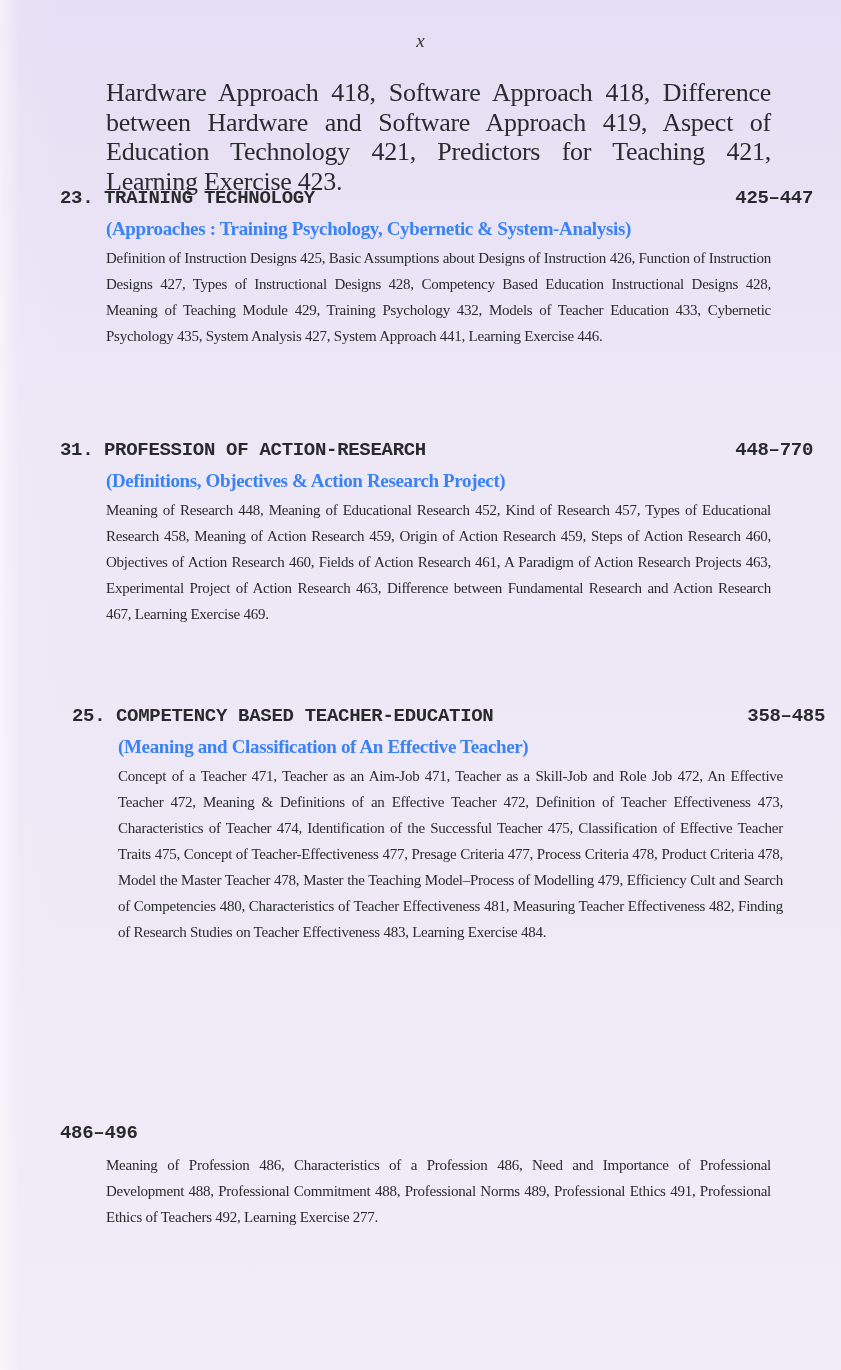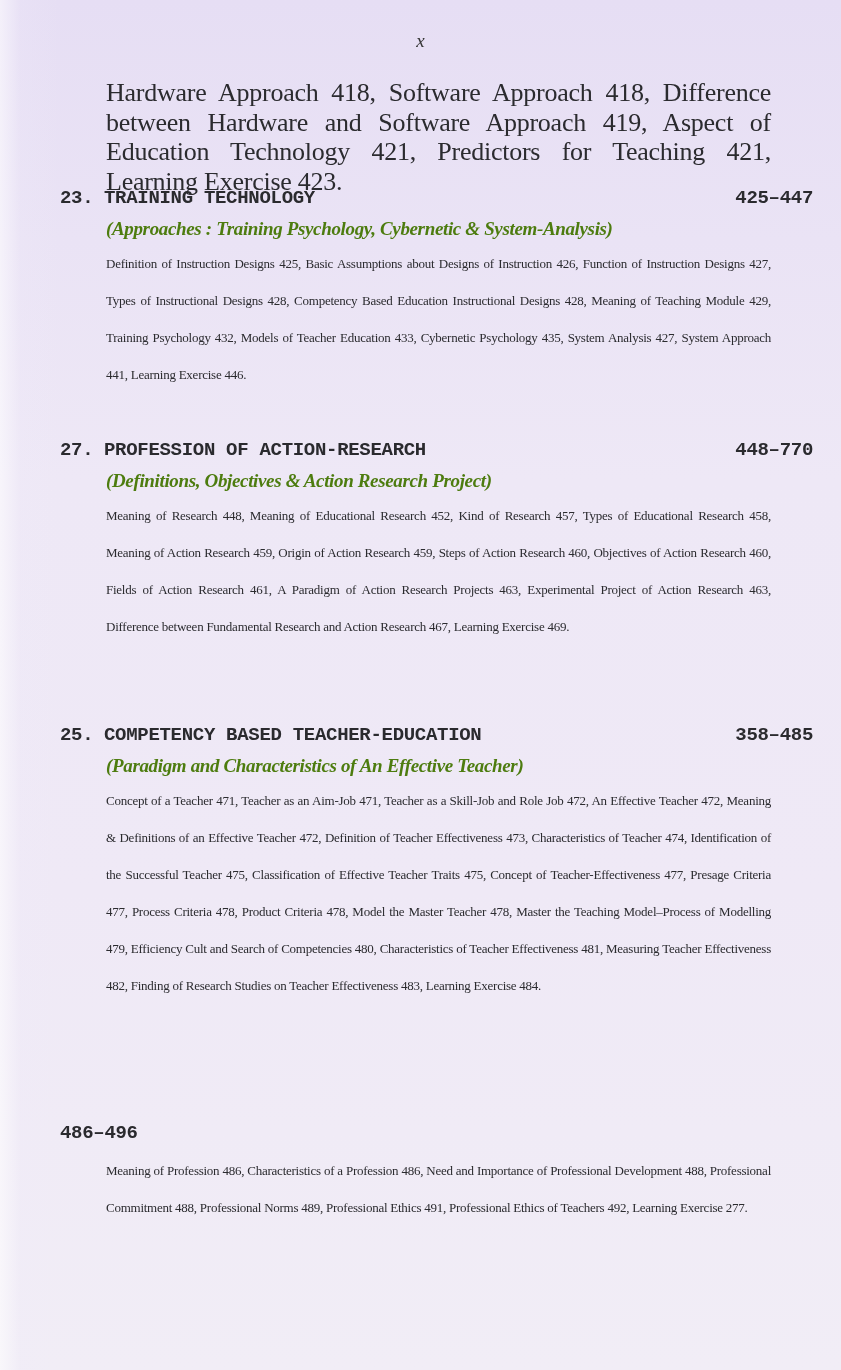--- a/index.html
+++ b/index.html
@@ -52,40 +52,39 @@
       color: #2a2a2e;
       letter-spacing: -0.3px;
       height: 28px;
     }
     .ch-head .num {
       display: inline-block;
       width: 44px;
     }
     .ch-sub {
       margin-left: 46px;
-      font-style: italic;
       font-weight: bold;
       font-size: 19px;
       line-height: 28px;
       letter-spacing: -0.35px;
-      color: #4d7c0f;
+      color: #3b82f6;
     }
     .ch-body {
       margin-left: 46px;
       width: 665px;
-      font-size: 13px;
-      line-height: 37px;
+      font-size: 15px;
+      line-height: 26px;
       text-align: justify;
       text-align-last: left;
       letter-spacing: -0.25px;
       margin-top: 2px;
     }
     #ch23 { top: 187px; }
     #ch24 { top: 439px; }
-    #ch25 { top: 724px; }
+    #ch25 { top: 705px; margin-left: 12px; }
     #ch26 { top: 1122px; }
   </style>
 </head>
 <body>
 
 <div class="page-num">x</div>
 
 <div class="intro">Hardware Approach 418, Software Approach 418, Difference between Hardware and Software Approach 419, Aspect of Education Technology 421, Predictors for Teaching 421, Learning Exercise 423.</div>
 
 <div class="chapter" id="ch23">
@@ -95,36 +94,36 @@
     </span>
     <span>425–447</span>
   </div>
   <div class="ch-sub">(Approaches : Training Psychology, Cybernetic &amp; System-Analysis)</div>
   <div class="ch-body">Definition of Instruction Designs 425, Basic Assumptions about Designs of Instruction 426, Function of Instruction Designs 427, Types of Instructional Designs 428, Competency Based Education Instructional Designs 428, Meaning of Teaching Module 429, Training Psychology 432, Models of Teacher Education 433, Cybernetic Psychology 435, System Analysis 427, System Approach 441, Learning Exercise 446.</div>
 </div>
 
 <div class="chapter" id="ch24">
   <div class="ch-head">
     <span>
-      <span class="num">27.</span><span>PROFESSION OF ACTION-RESEARCH</span>
+      <span class="num">31.</span><span>PROFESSION OF ACTION-RESEARCH</span>
     </span>
     <span>448–770</span>
   </div>
   <div class="ch-sub">(Definitions, Objectives &amp; Action Research Project)</div>
   <div class="ch-body">Meaning of Research 448, Meaning of Educational Research 452, Kind of Research 457, Types of Educational Research 458, Meaning of Action Research 459, Origin of Action Research 459, Steps of Action Research 460, Objectives of Action Research 460, Fields of Action Research 461, A Paradigm of Action Research Projects 463, Experimental Project of Action Research 463, Difference between Fundamental Research and Action Research 467, Learning Exercise 469.</div>
 </div>
 
 <div class="chapter" id="ch25">
   <div class="ch-head">
     <span>
       <span class="num">25.</span><span>COMPETENCY BASED TEACHER-EDUCATION</span>
     </span>
     <span>358–485</span>
   </div>
-  <div class="ch-sub">(Paradigm and Characteristics of An Effective Teacher)</div>
+  <div class="ch-sub">(Meaning and Classification of An Effective Teacher)</div>
   <div class="ch-body">Concept of a Teacher 471, Teacher as an Aim-Job 471, Teacher as a Skill-Job and Role Job 472, An Effective Teacher 472, Meaning &amp; Definitions of an Effective Teacher 472, Definition of Teacher Effectiveness 473, Characteristics of Teacher 474, Identification of the Successful Teacher 475, Classification of Effective Teacher Traits 475, Concept of Teacher-Effectiveness 477, Presage Criteria 477, Process Criteria 478, Product Criteria 478, Model the Master Teacher 478, Master the Teaching Model–Process of Modelling 479, Efficiency Cult and Search of Competencies 480, Characteristics of Teacher Effectiveness 481, Measuring Teacher Effectiveness 482, Finding of Research Studies on Teacher Effectiveness 483, Learning Exercise 484.</div>
 </div>
 
 <div class="chapter" id="ch26">
   <div class="ch-head">
     <span>486–496</span>
   </div>
   <div class="ch-body">Meaning of Profession 486, Characteristics of a Profession 486, Need and Importance of Professional Development 488, Professional Commitment 488, Professional Norms 489, Professional Ethics 491, Professional Ethics of Teachers 492, Learning Exercise 277.</div>
 </div>
 

